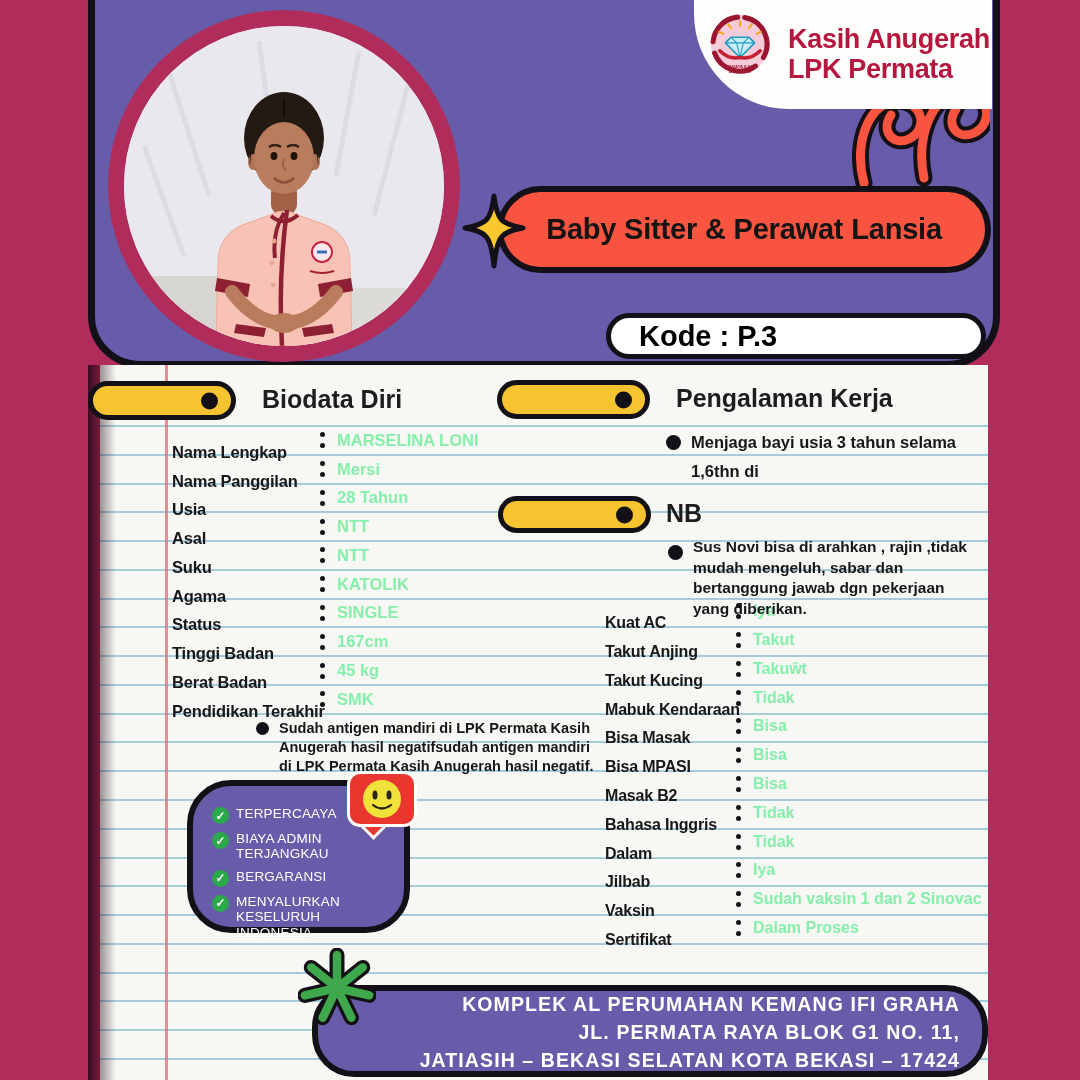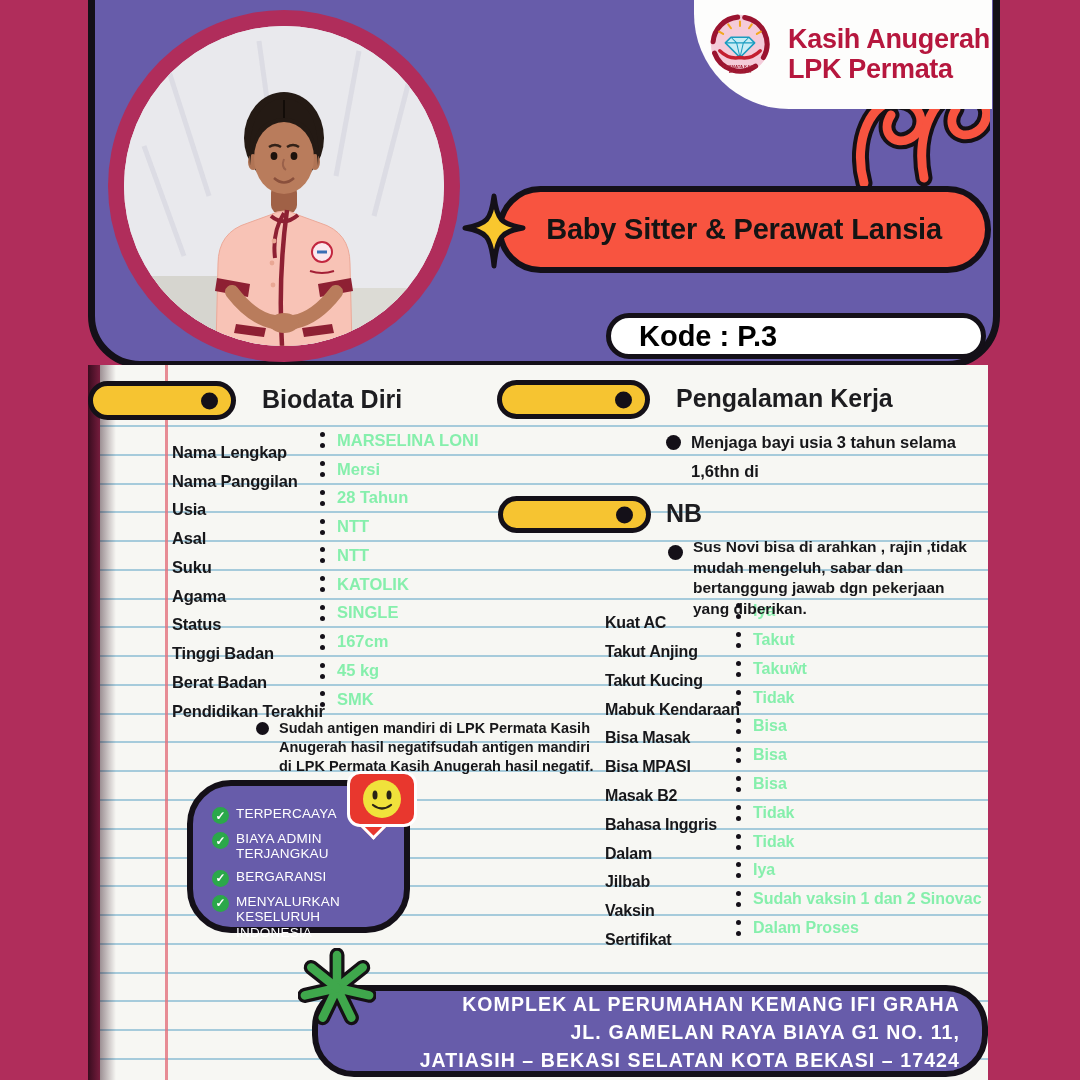--- a/index.html
+++ b/index.html
@@ -509,17 +509,17 @@
         <path d="M39 40 L71.2 47.3"></path>
       <path d="M39 40 L53.4 69.7"></path>
         <path d="M39 40 L24.7 69.7"></path>
         <path d="M39 40 L6.8 47.4"></path>
       <path d="M39 40 L13.2 19.4"></path>
     </g>
   </svg>
 
   <div class="address-box" id="address-box">
       <div class="address-line">KOMPLEK AL PERUMAHAN KEMANG IFI GRAHA</div>
-      <div class="address-line">JL. GAMELAN RAYA BIAYA G1 NO. 11,</div>
+      <div class="address-line">JL. PERMATA RAYA BLOK G1 NO. 11,</div>
       <div class="address-line">JATIASIH – BEKASI SELATAN KOTA BEKASI – 17424</div>
     </div>
 
 </div>
 
 </body></html>

